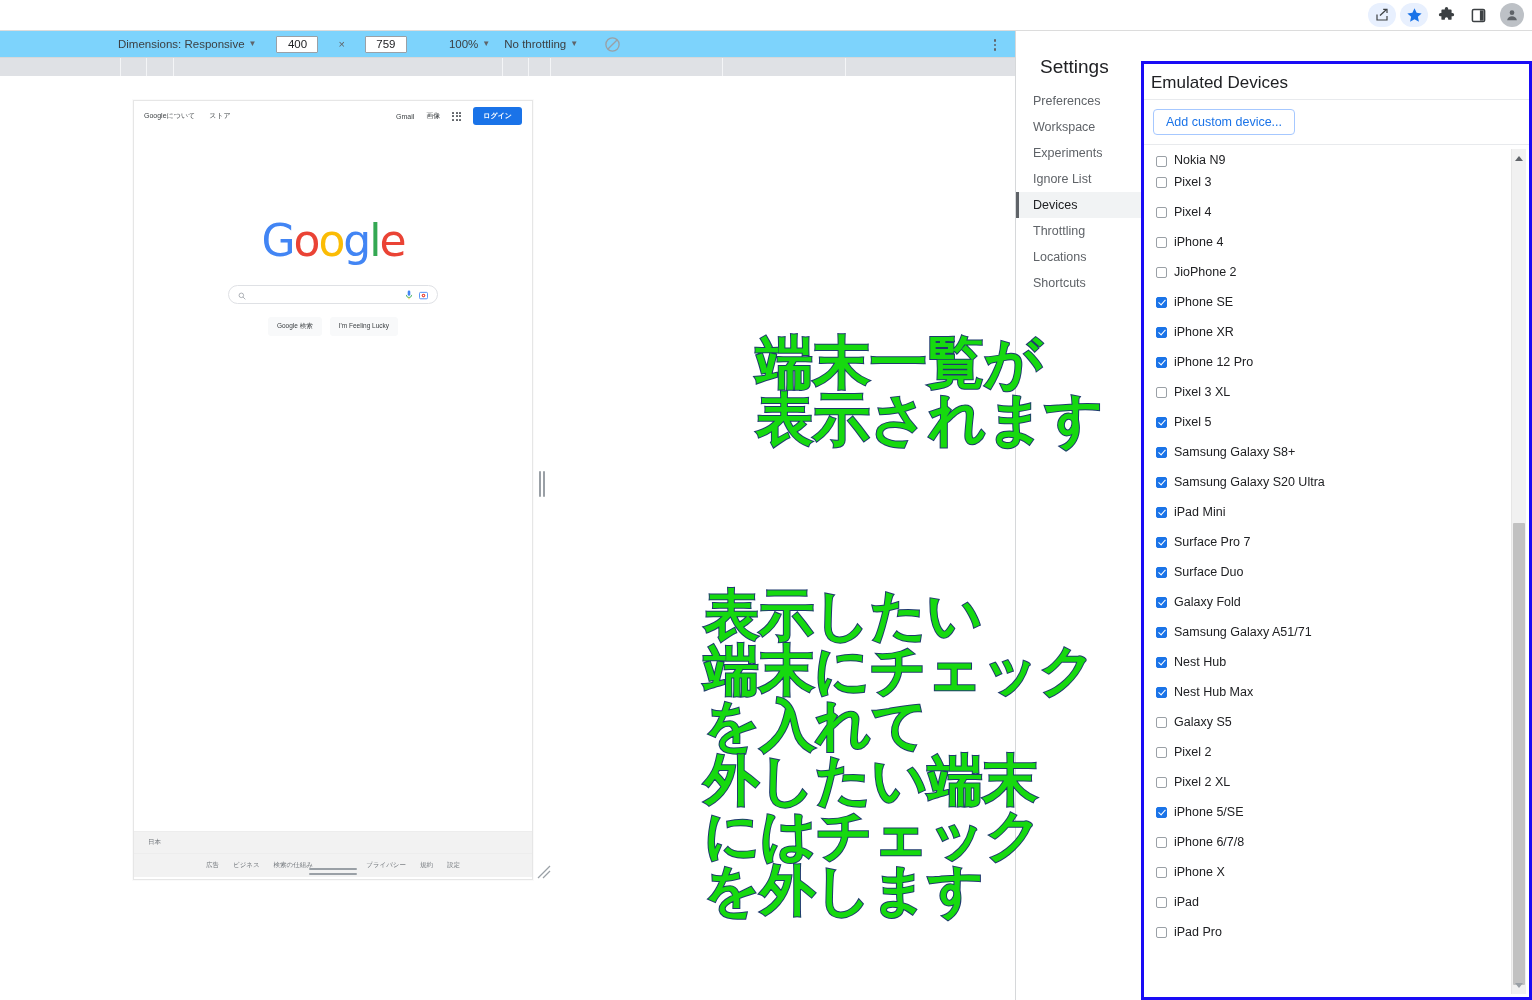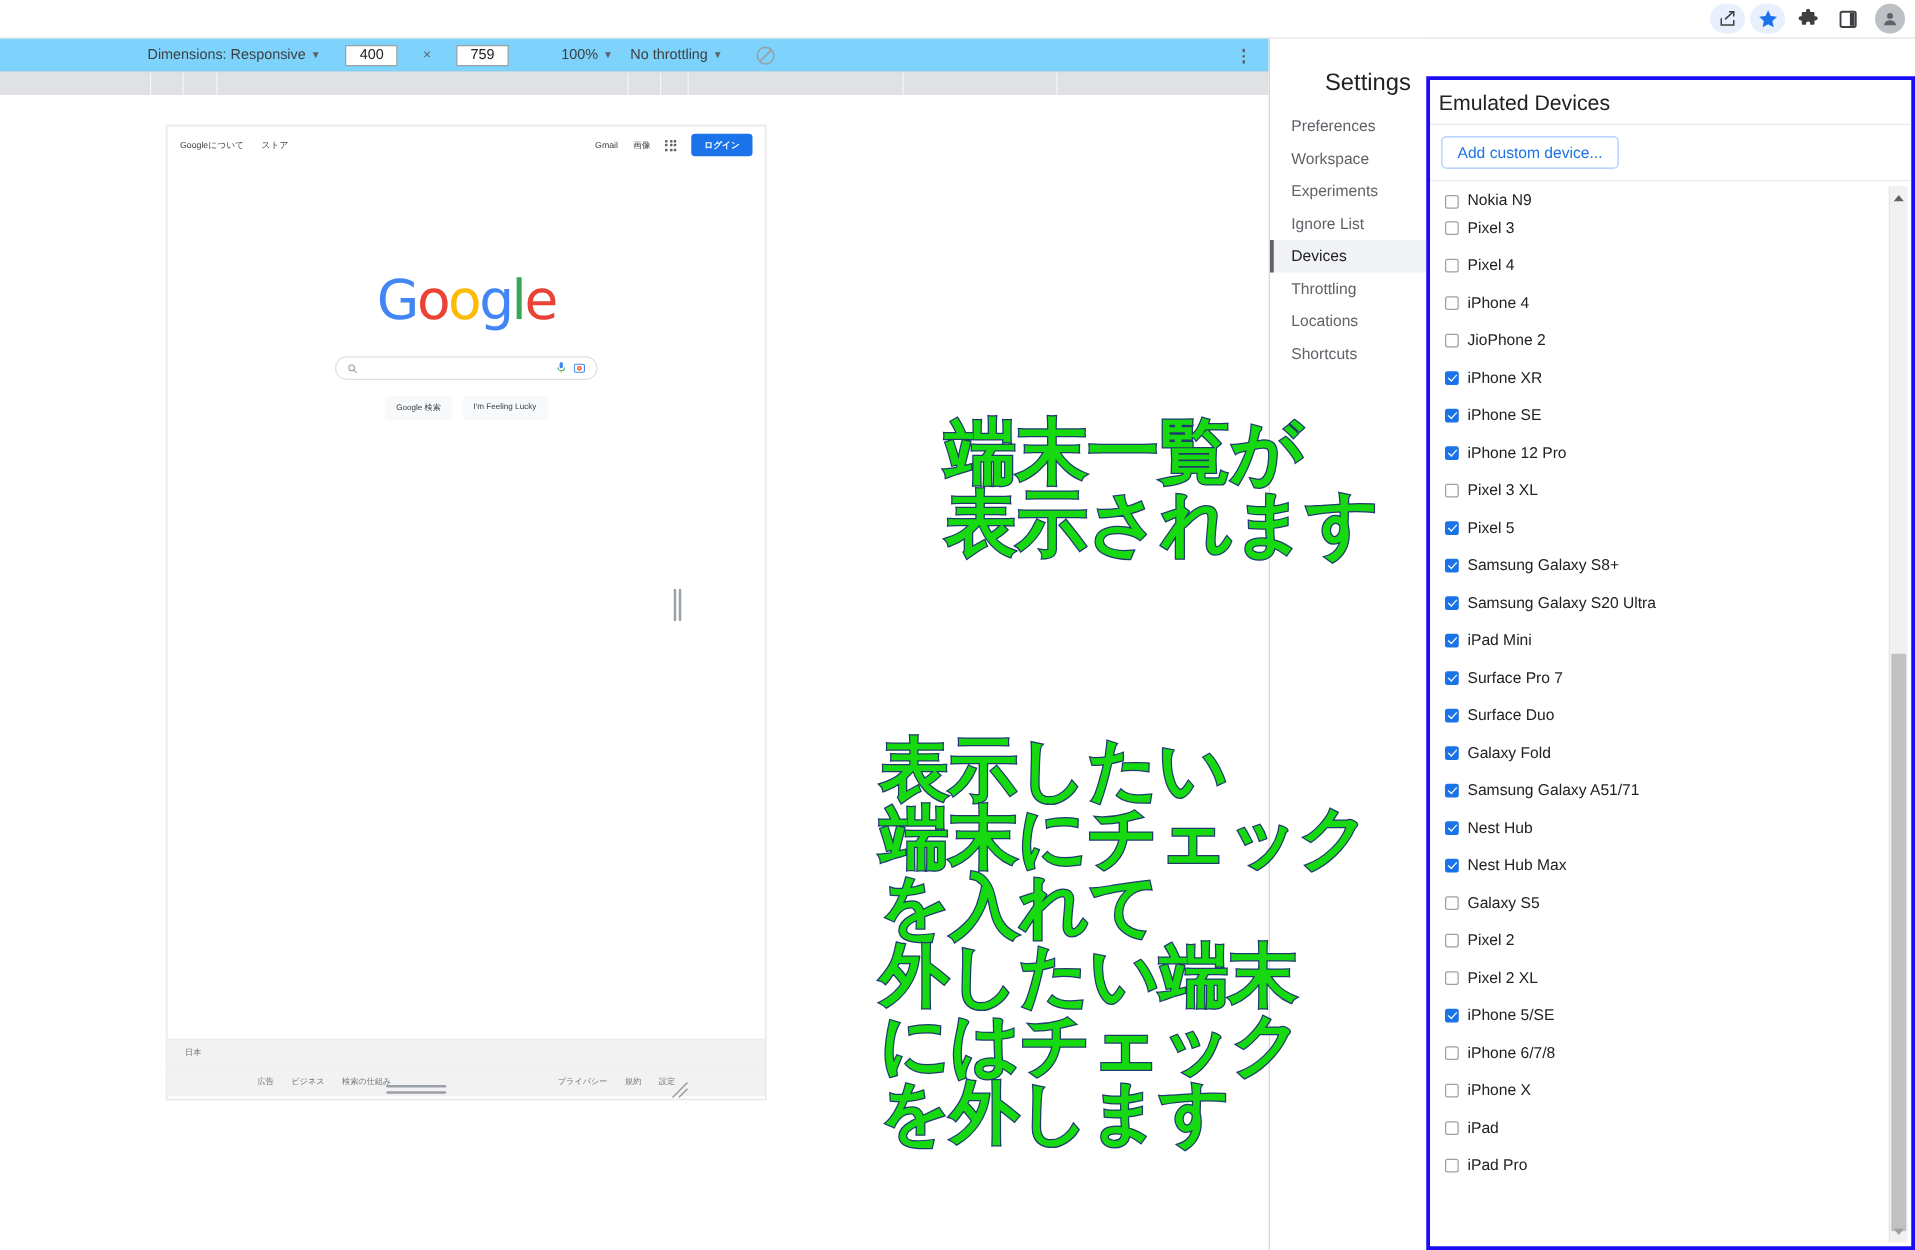--- a/index.html
+++ b/index.html
@@ -63,21 +63,21 @@
     position:absolute;left:0;top:58px;width:1015px;height:18px;
     background:#dfe1e5;border-bottom:1px solid #cfd2d6;
   }
   .ruler .tick{position:absolute;top:0;width:1px;height:18px;background:#f4f5f7;}
 
   
   .stage{
     position:absolute;left:0;top:76px;width:1015px;height:924px;background:#ffffff;
   }
   .device-frame{
-    position:absolute;left:133px;top:24px;width:480px;height:780px;
+    position:absolute;left:133px;top:24px;width:400px;height:780px;
     background:#fff;border:1px solid #e6e6e6;box-sizing:border-box;
     box-shadow:0 0 0 1px rgba(0,0,0,0.02);
     overflow:hidden;
   }
 
   
   .g-head{
     height:30px;display:flex;align-items:center;justify-content:space-between;
     padding:0 10px;box-sizing:border-box;
   }
@@ -138,21 +138,21 @@
   
   .settings-panel{
     position:absolute;left:1015px;top:31px;width:517px;height:969px;
     background:#ffffff;border-left:1px solid #d6d8da;box-sizing:border-box;
     display:flex;
   }
   .settings-nav{
     width:125px;padding-top:25px;box-sizing:border-box;background:#fff;flex:0 0 125px;
   }
   .settings-title{
-    font-size:19px;color:#202124;font-weight:normal;padding-left:24px;margin-bottom:10px;margin-left:20px;
+    font-size:19px;color:#202124;font-weight:normal;padding-left:24px;margin-bottom:10px;
   }
   .nav-item{
     font-size:12.5px;color:#5f6368;padding:6px 0 6px 17px;position:relative;
     white-space:nowrap;
   }
   .nav-item.active{background:#f1f3f4;color:#202124;}
   .nav-item.active::before{
     content:"";position:absolute;left:0;top:0;bottom:0;width:3px;background:#5f6368;
   }
 
@@ -429,25 +429,25 @@
           <div class="dev-row">
             <span class="cb"></span>
             <span class="dev-label">iPhone 4</span>
           </div>
           <div class="dev-row">
             <span class="cb"></span>
             <span class="dev-label">JioPhone 2</span>
           </div>
           <div class="dev-row">
             <span class="cb checked"></span>
+            <span class="dev-label">iPhone SE</span>
+          </div>
+          <div class="dev-row">
+            <span class="cb checked"></span>
             <span class="dev-label">iPhone XR</span>
-          </div>
-          <div class="dev-row">
-            <span class="cb checked"></span>
-            <span class="dev-label">iPhone SE</span>
           </div>
           <div class="dev-row">
             <span class="cb checked"></span>
             <span class="dev-label">iPhone 12 Pro</span>
           </div>
           <div class="dev-row">
             <span class="cb"></span>
             <span class="dev-label">Pixel 3 XL</span>
           </div>
           <div class="dev-row">

